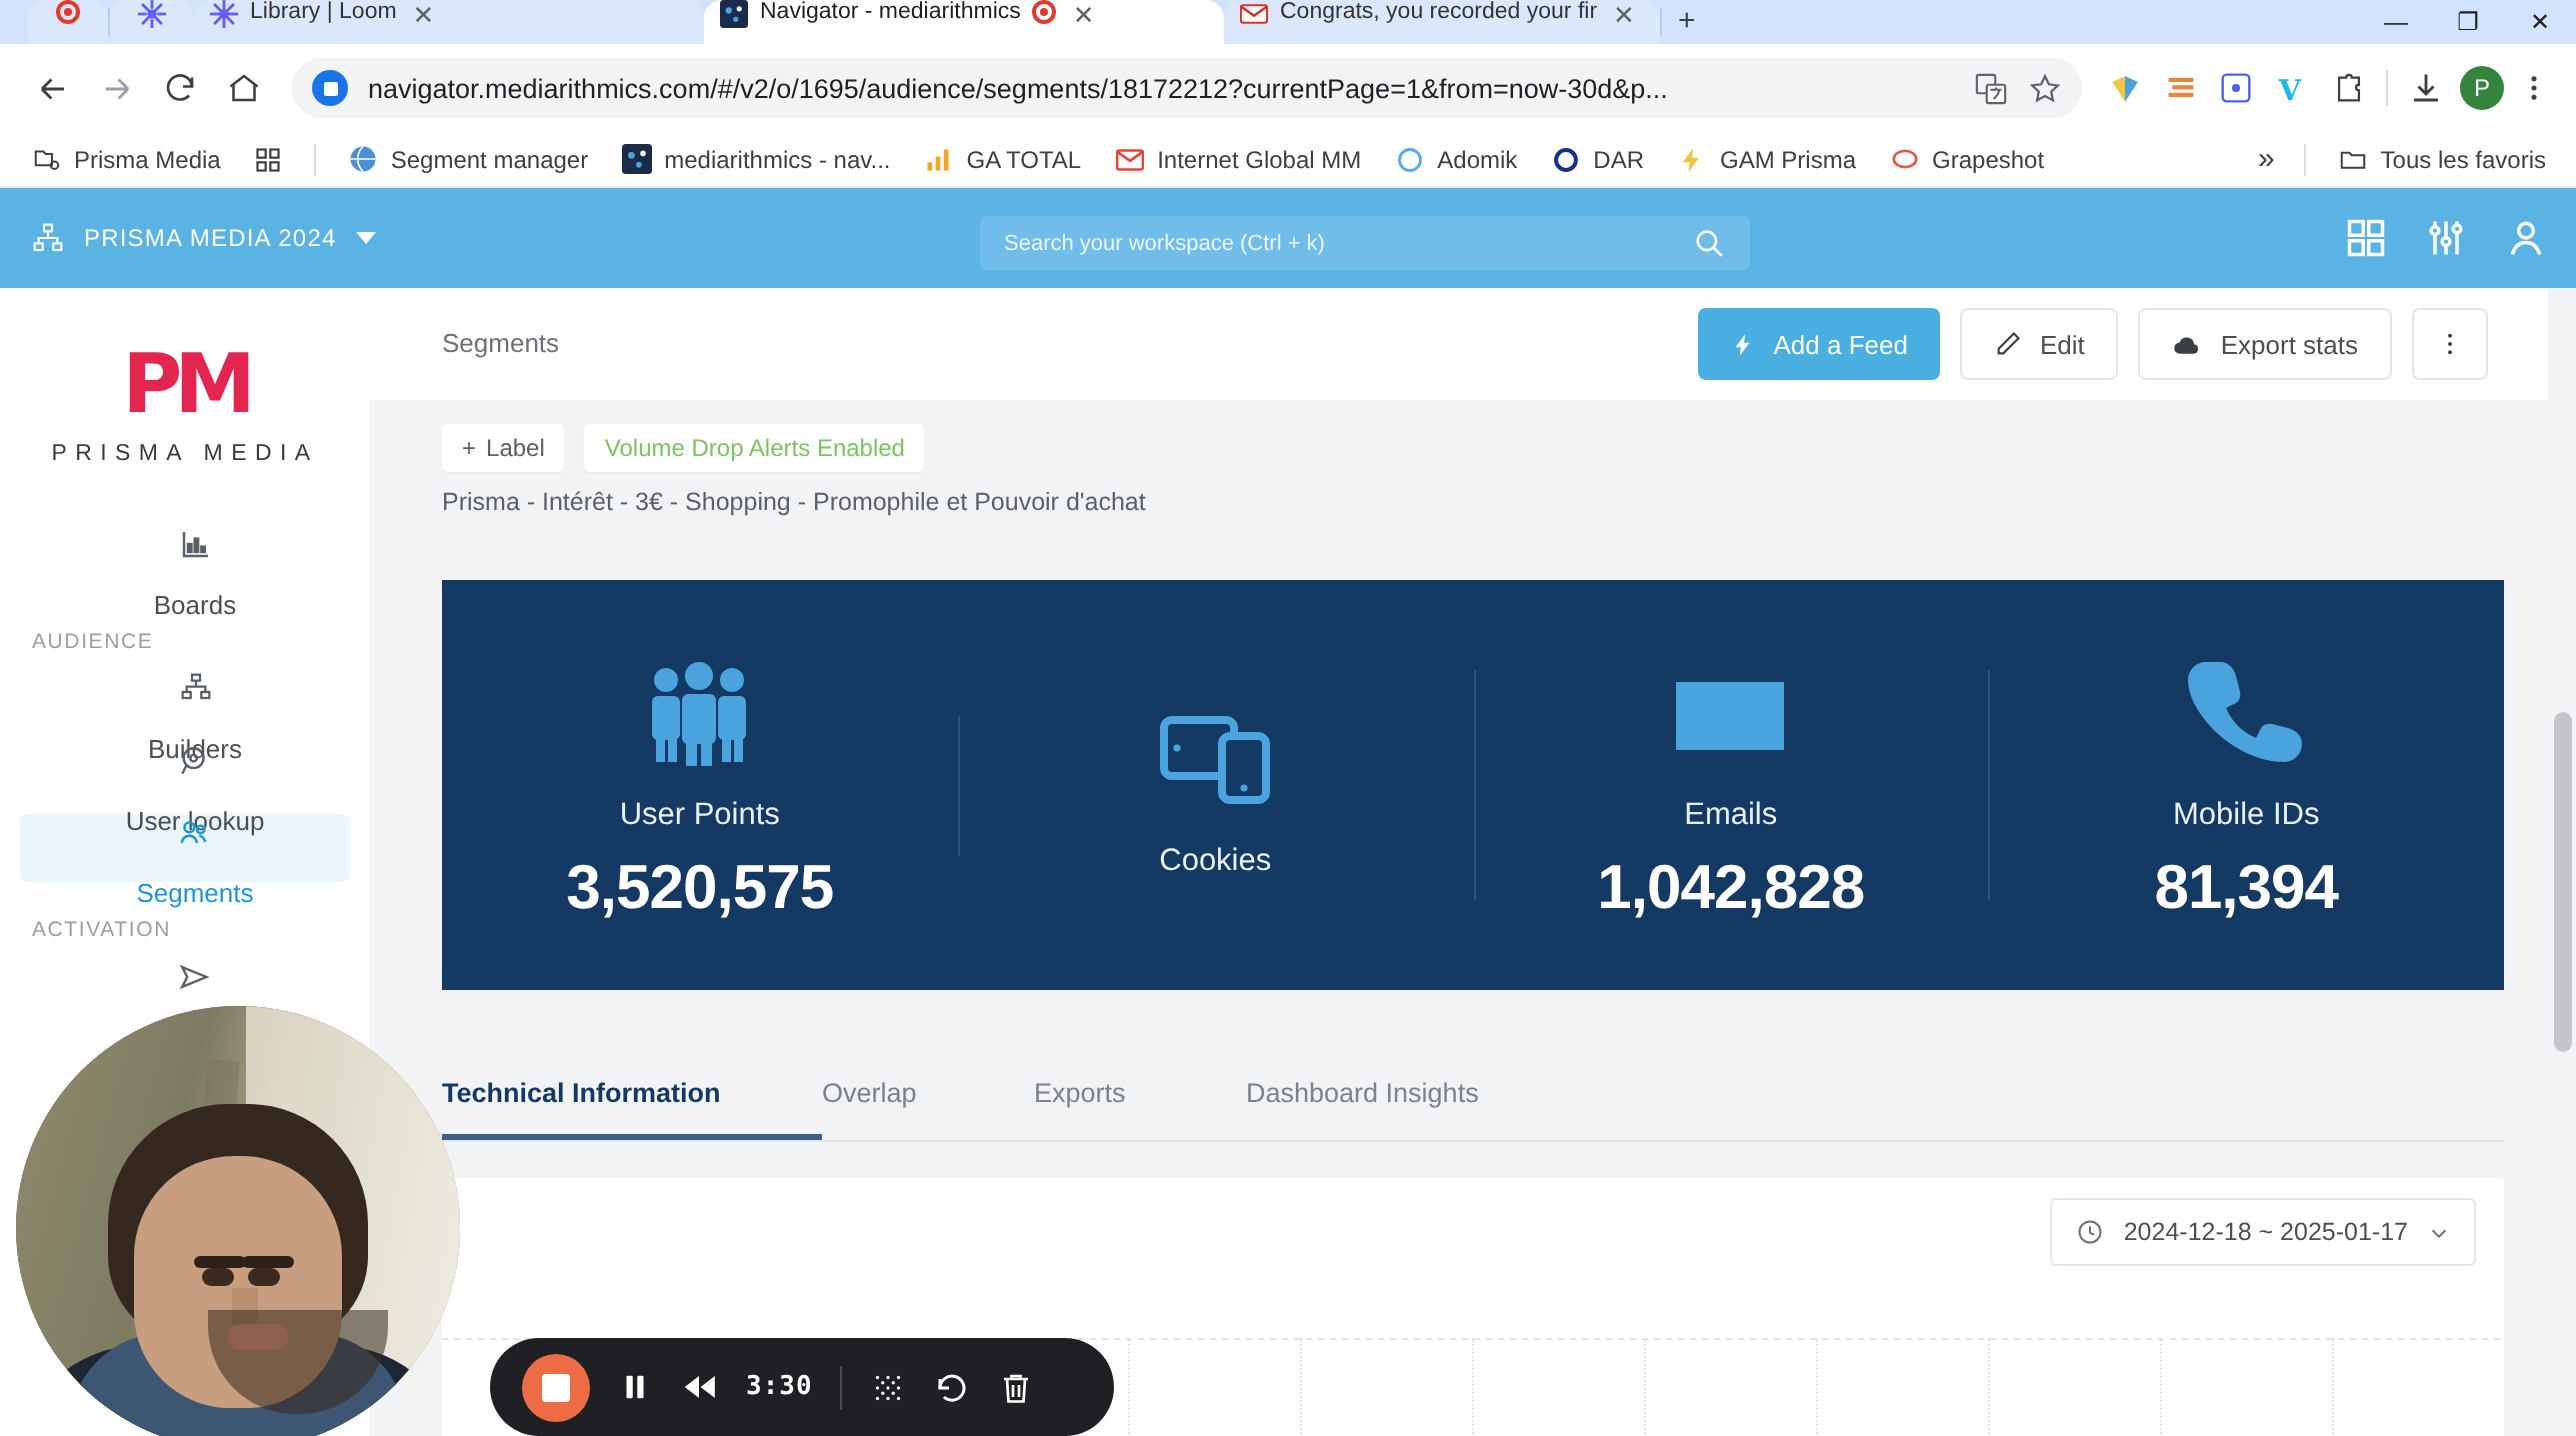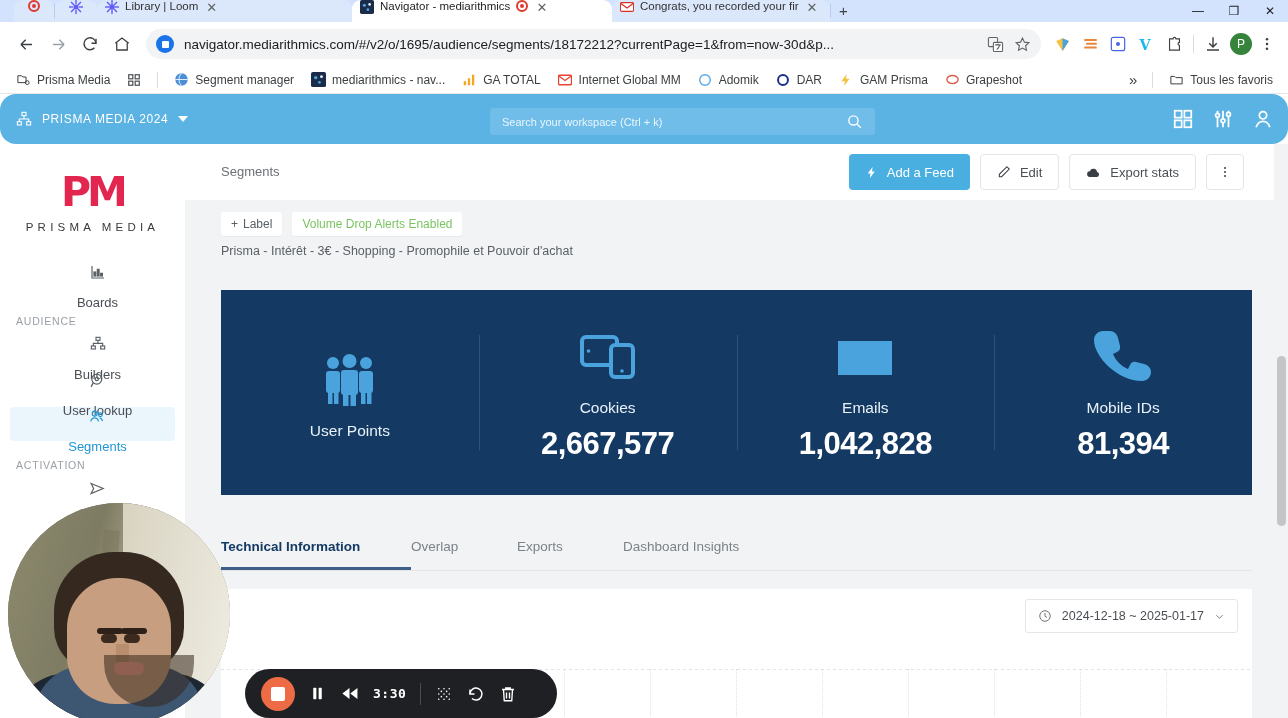--- a/index.html
+++ b/index.html
@@ -74,21 +74,21 @@
   }
   .bm { display:flex;align-items:center;gap:6px;padding:3px 7px;border-radius:5px;
         font-size:12px;color:#3c4043;white-space:nowrap;}
   .bm-ico{width:16px;height:16px;display:flex;align-items:center;justify-content:center;flex:none;}
   .bm-sep{width:1px;height:16px;background:#dadce0;margin:0 6px;}
   .bm-spacer{flex:1;}
 
   
   .app-header {
     position:absolute; top:94px; left:0; width:1288px; height:50px;
-    background:#5bb3e4; display:flex; align-items:center; padding:0 16px;border-radius:16px;
+    background:#5bb3e4; display:flex; align-items:center; padding:0 16px;
   }
   .org-sel{display:flex;align-items:center;gap:10px;color:#fff;font-size:12px;
            letter-spacing:.6px;}
   .caret{width:0;height:0;border-left:5px solid transparent;border-right:5px solid transparent;
          border-top:6px solid #fff;}
   .app-search{
     position:absolute; left:490px; top:108px; width:385px; height:27px;
     background:#6fbde8; border-radius:3px; display:flex; align-items:center;
     padding:0 12px; justify-content:space-between;
   }
@@ -657,32 +657,32 @@
             <rect x="40" y="17" width="14" height="22" rx="3"></rect>
           <rect x="42" y="36" width="4.5" height="14"></rect>
             <rect x="48" y="36" width="4.5" height="14"></rect>
           <circle cx="30.5" cy="7" r="7"></circle>
             <rect x="22" y="16" width="17" height="25" rx="3"></rect>
           <rect x="24" y="38" width="5.5" height="14"></rect>
             <rect x="31.5" y="38" width="5.5" height="14"></rect>
         </svg>
       </div>
       <div class="stat-label">User Points</div>
+      <div class="stat-value">3,520,575</div>
     </div>
     <div class="stat">
       <div class="stat-ico">
         <svg width="62" height="52" viewBox="0 0 62 52" fill="none" stroke="#4aa3dd" stroke-width="4">
           <rect x="5" y="6" width="35" height="28" rx="4"></rect>
           <circle cx="11.5" cy="20" r="1.8" fill="#4aa3dd" stroke="none"></circle>
           <rect x="34" y="14" width="22" height="32" rx="4" fill="#143a64"></rect>
           <circle cx="45" cy="40" r="1.8" fill="#4aa3dd" stroke="none"></circle>
         </svg>
       </div>
       <div class="stat-label">Cookies</div>
-      <div class="stat-value">2,667,577</div>
     </div>
     <div class="stat">
       <div class="stat-ico">
         <svg width="62" height="52" viewBox="0 0 62 52" fill="#4aa3dd">
           <path d="M4 10h54v34H4z"></path>
             <path d="M4 10l27 21 27-21" fill="#143a64"></path>
           <path d="M4 12l27 20 27-20v-2H4z" fill="#4aa3dd"></path>
           <path d="M4 44l20-16-20-14z" fill="#4aa3dd"></path>
             <path d="M58 44L38 28l20-14z" fill="#4aa3dd"></path>
           <path d="M4 44h54L31 25z" fill="#4aa3dd"></path>

